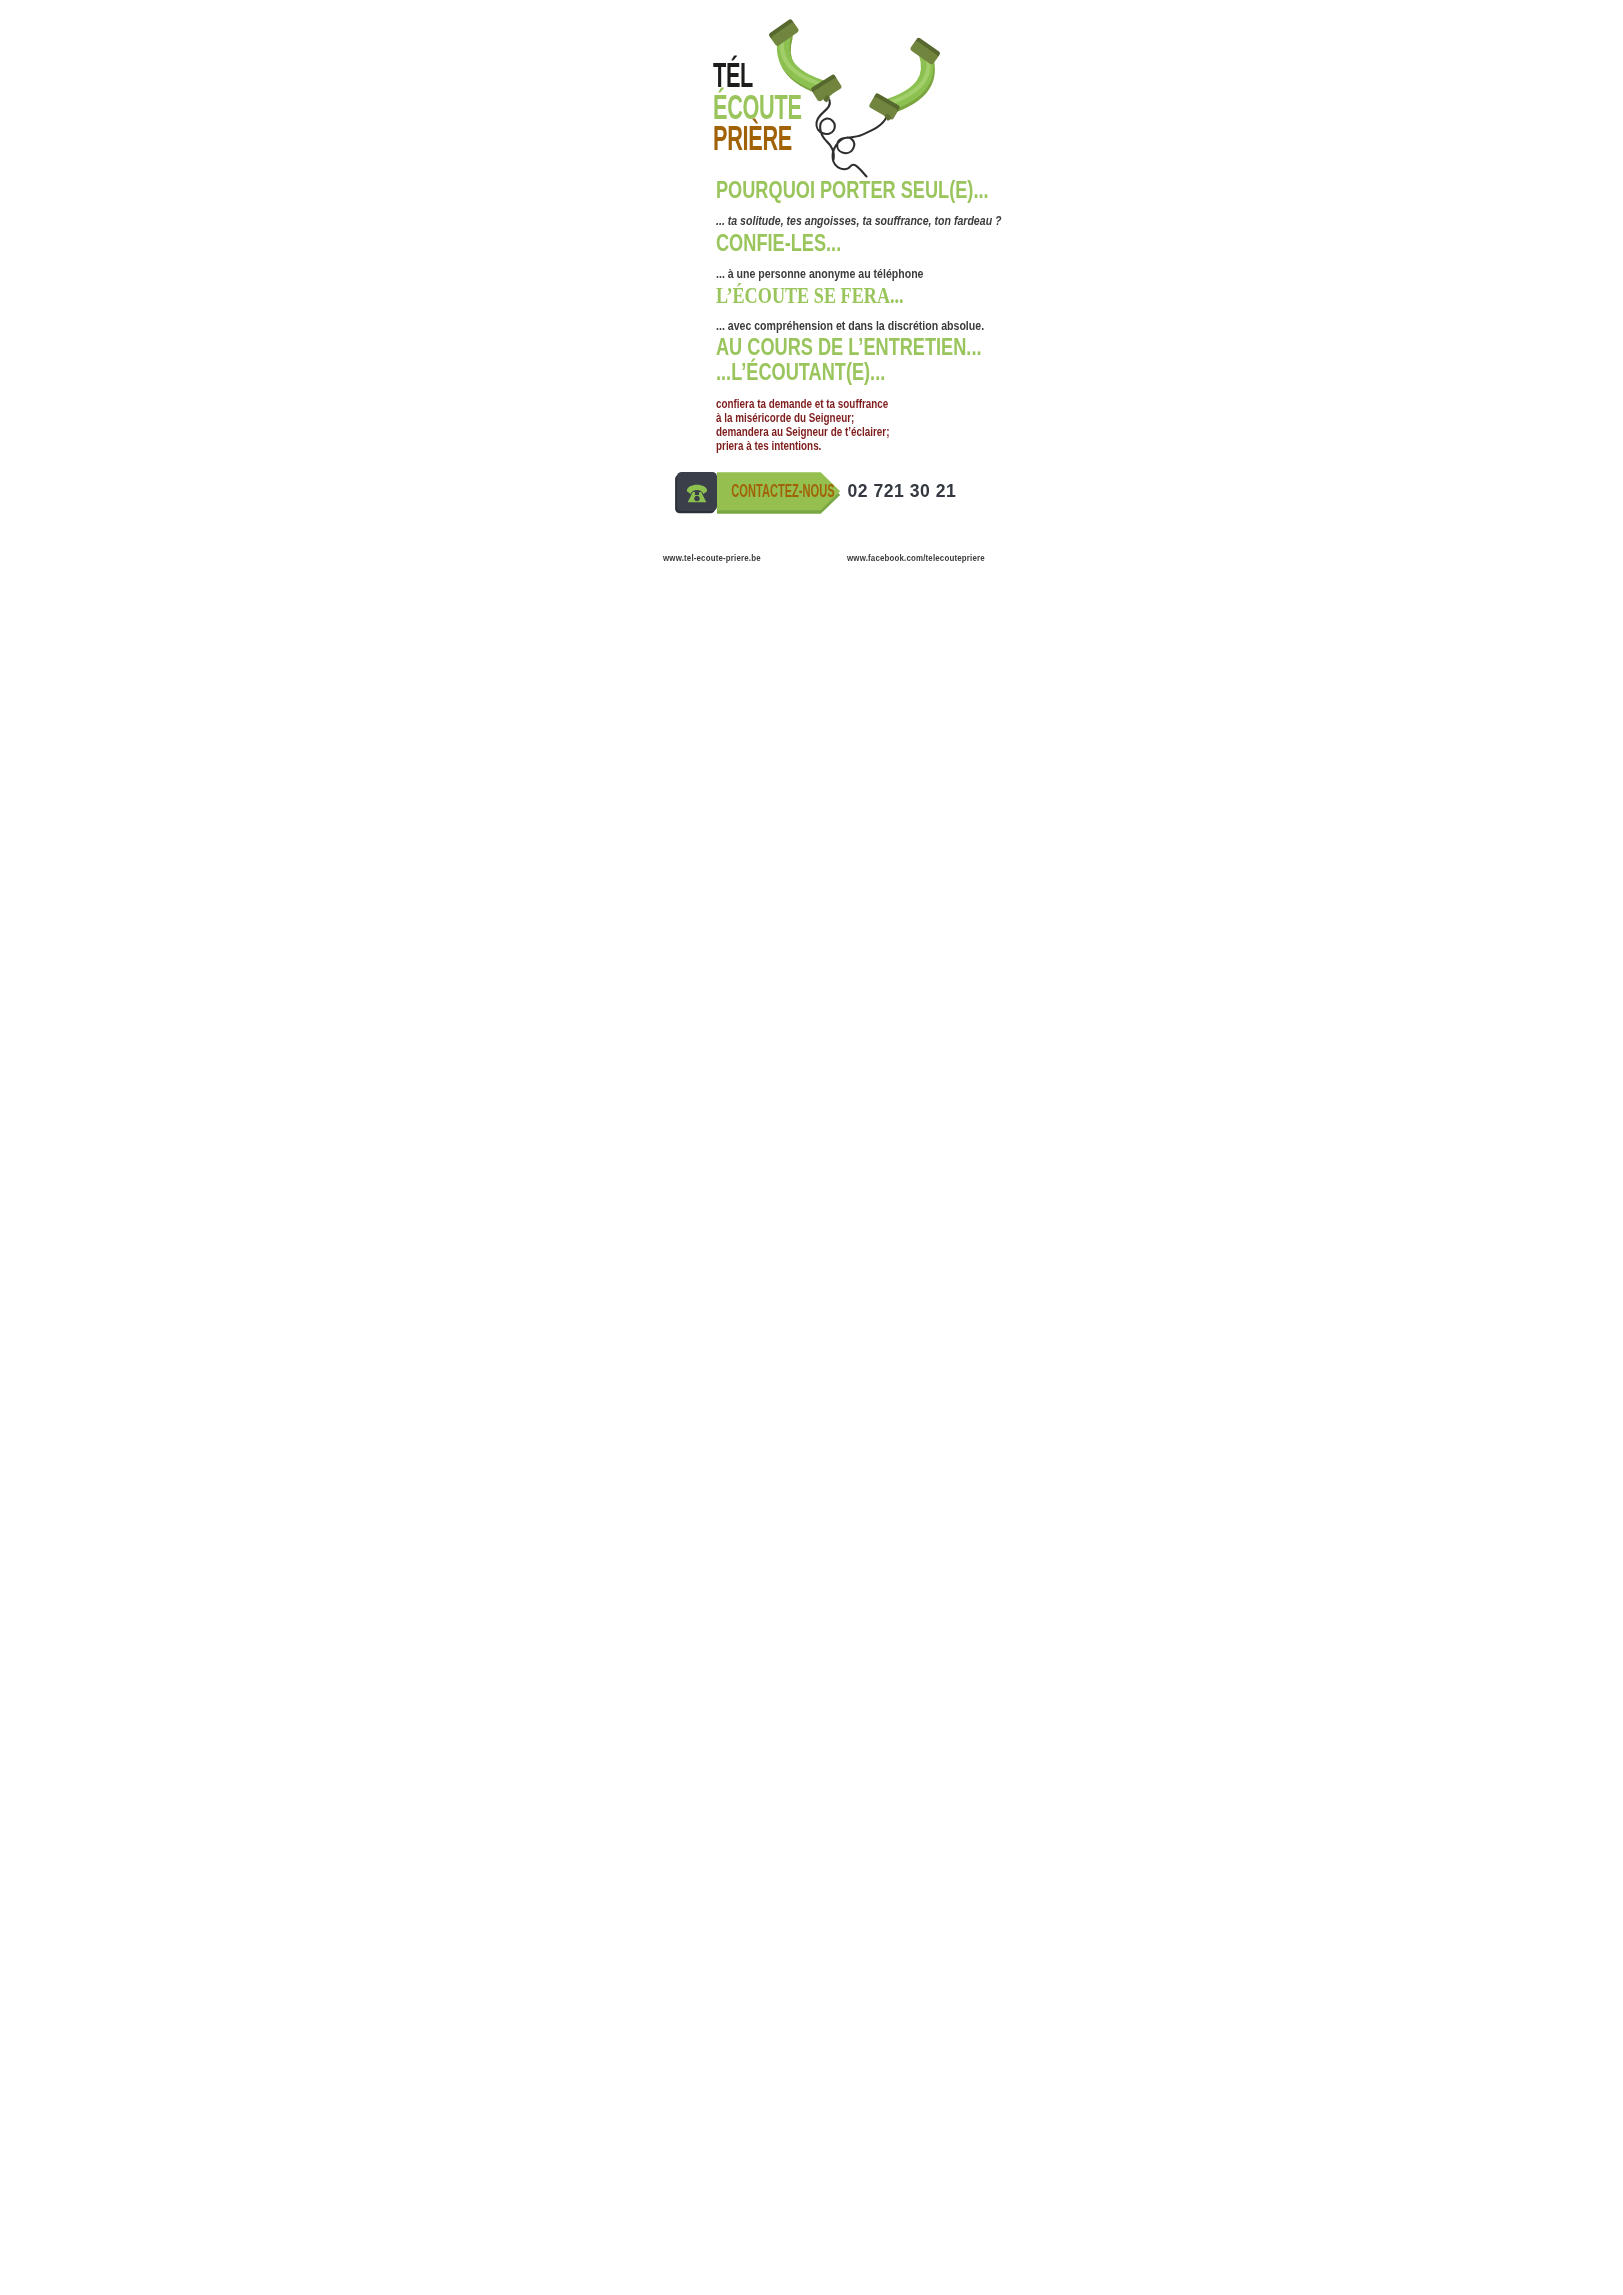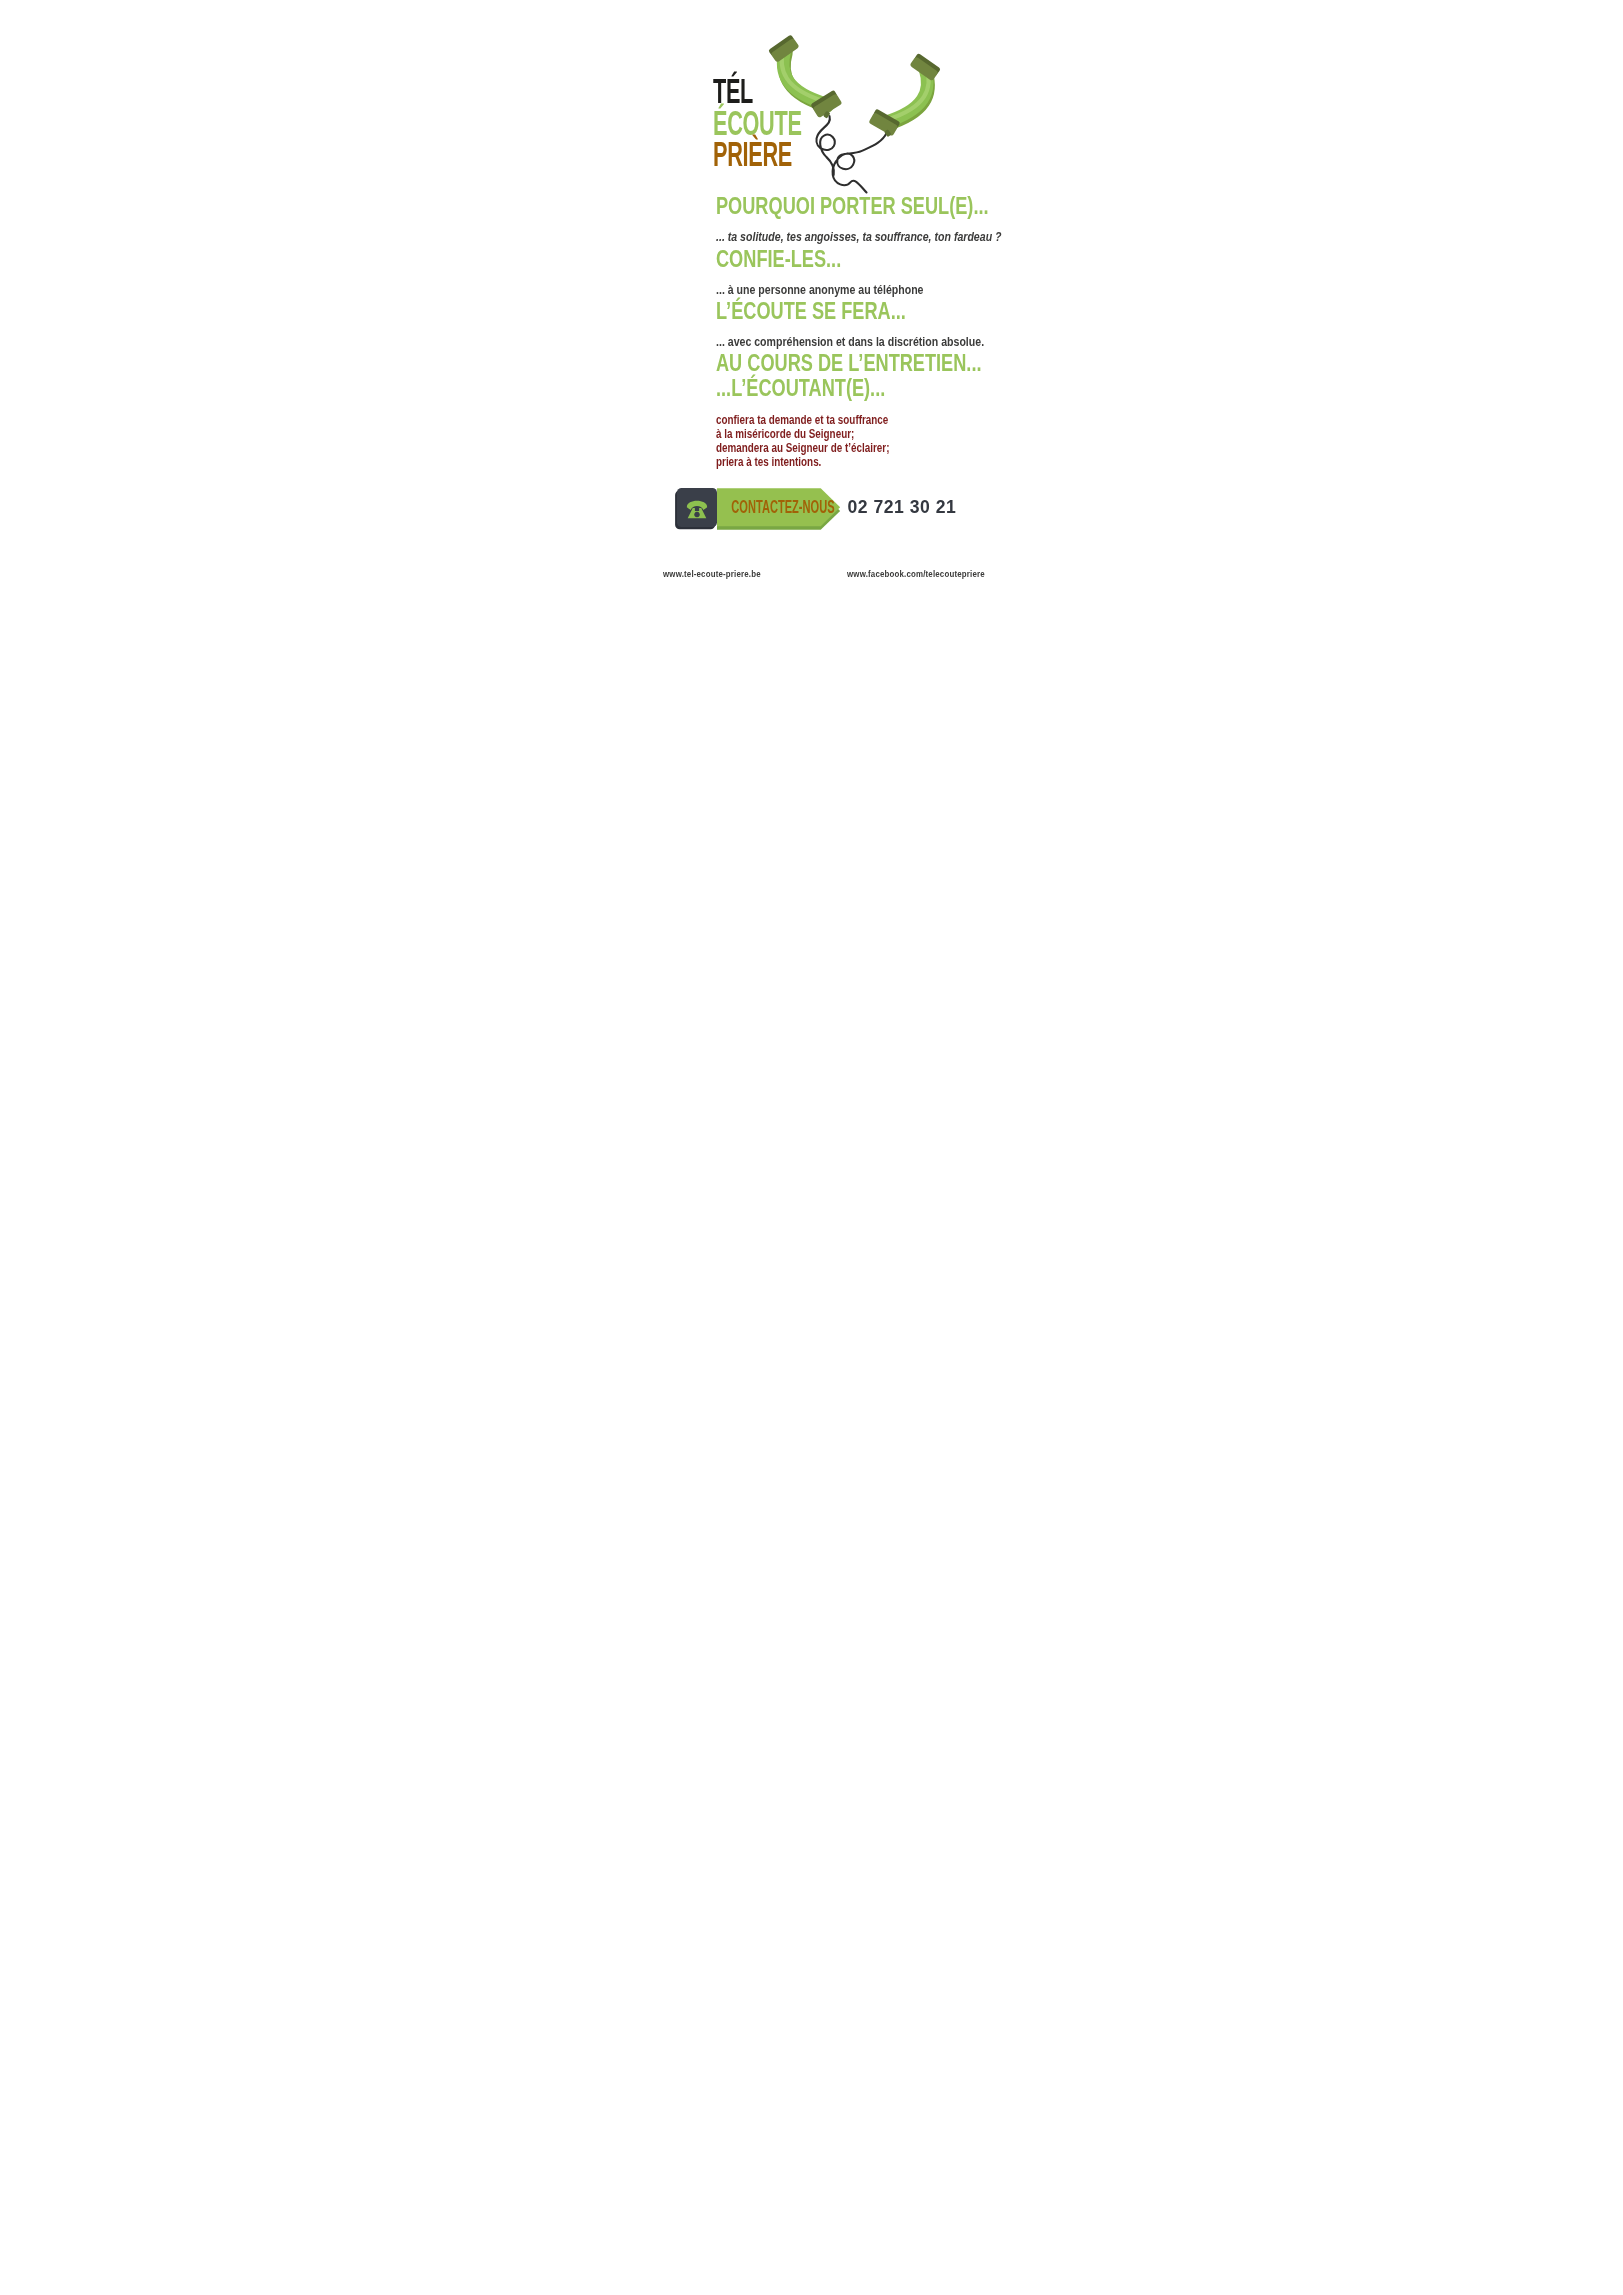--- a/index.html
+++ b/index.html
@@ -1,19 +1,19 @@
 <!DOCTYPE html>
 <html style="font-size:7.4px"><head>
 <meta charset="utf-8">
 <style>
   html,body{margin:0;padding:0;background:#ffffff;}
   .poster{
     position:relative;
     width:406px;height:574px;
-    margin:16px auto;
+    margin:0 auto;
     background:#ffffff;
     overflow:hidden;
     font-family:"Liberation Sans", sans-serif;
   }
   
   .logo-line{
     position:absolute;left:104px;
     font-size:35px;font-weight:bold;line-height:1;
     white-space:nowrap;
   }
@@ -30,21 +30,21 @@
     white-space:nowrap;
   }
   .b{
     position:absolute;left:107px;
     font-size:13.4px;font-weight:bold;line-height:1;color:#3c3c3b;
     white-space:nowrap;
   }
   .cond{display:inline-block;transform:scaleX(0.79);transform-origin:0 0;}
   .h1{top:179px;} .b1{top:214px;font-style:italic;}
   .h2{top:232px;} .b2{top:267px;}
-  .h3{top:284px;} .b3{top:319px;}
+  .h3{top:284px;font-family:Liberation Serif, serif;} .b3{top:319px;}
   .h4{top:336px;} .h5{top:361px;}
   .closing{
     position:absolute;left:107px;top:397px;
     font-size:12.5px;font-weight:bold;line-height:14px;color:#7f1d1d;
     white-space:nowrap;
   }
   .closing .cond{transform:scaleX(0.79);}
   
   .phone-box{
     position:absolute;left:68px;top:472px;width:40px;height:39px;

